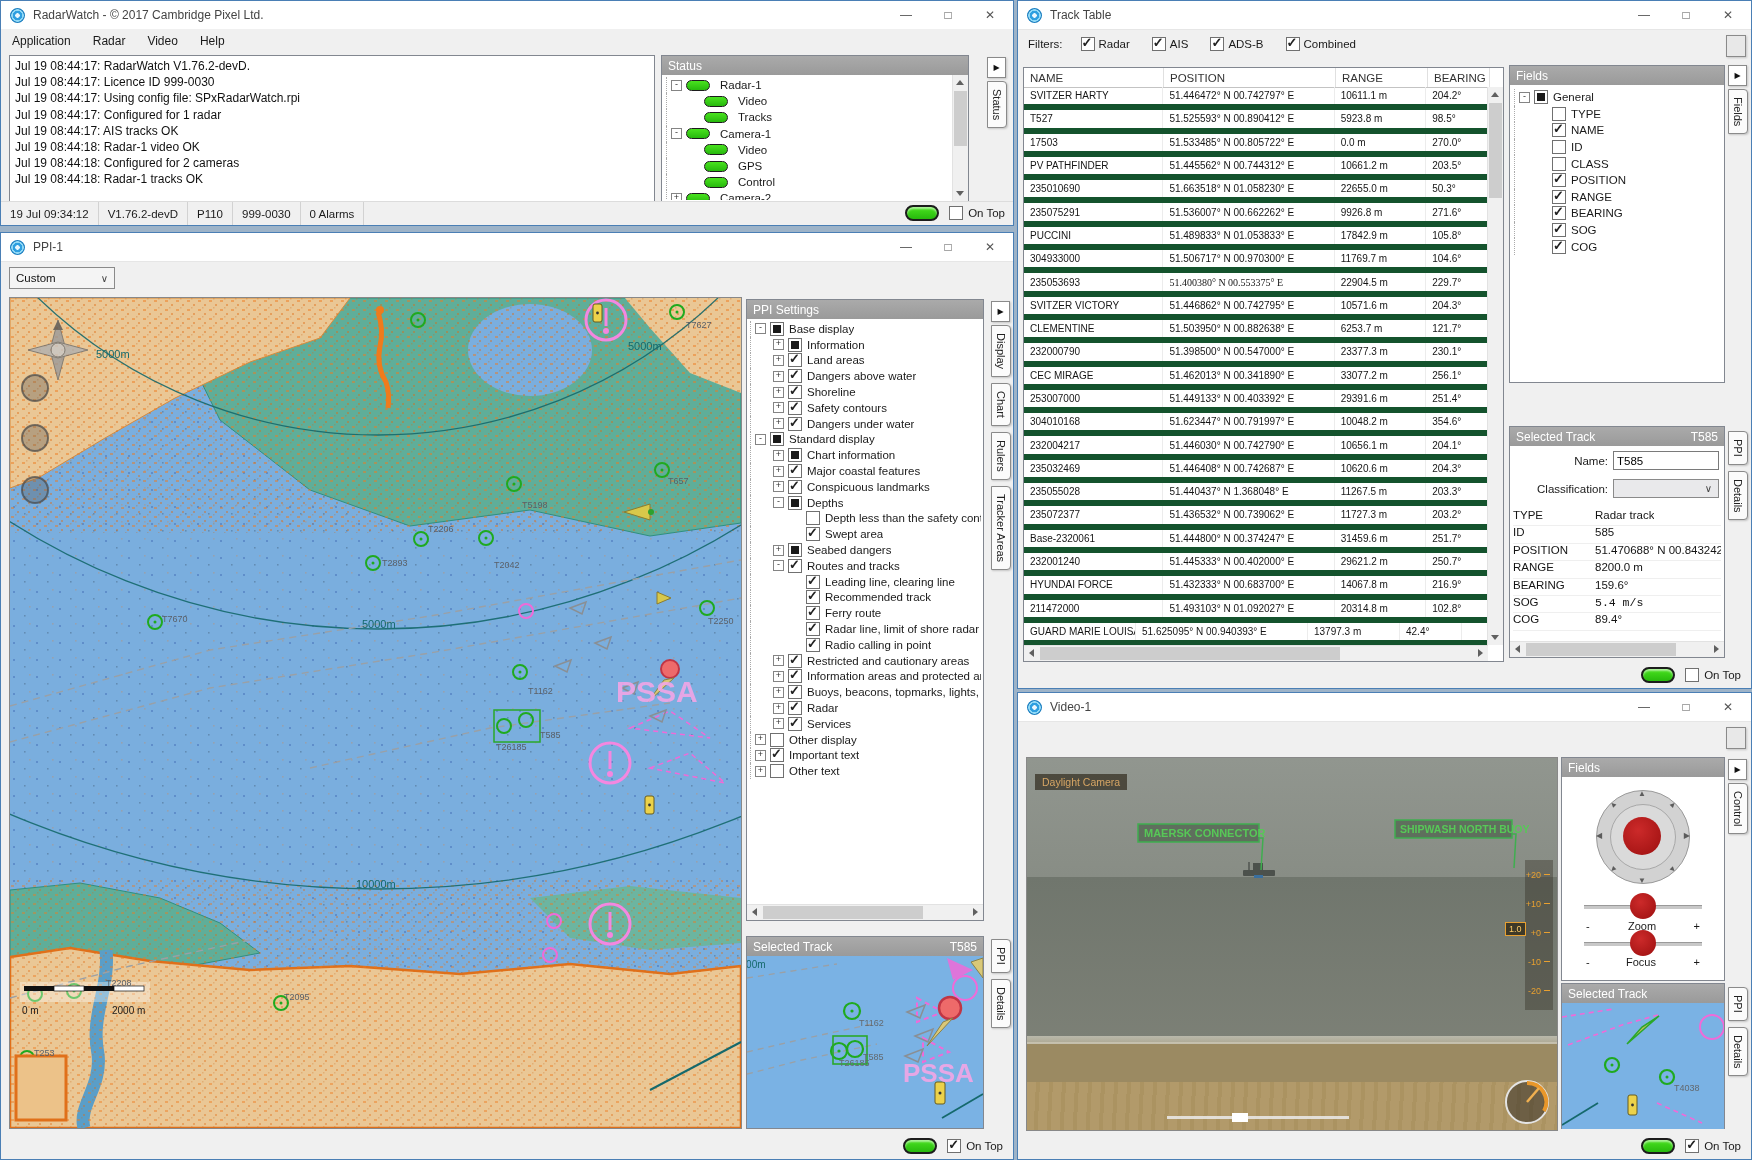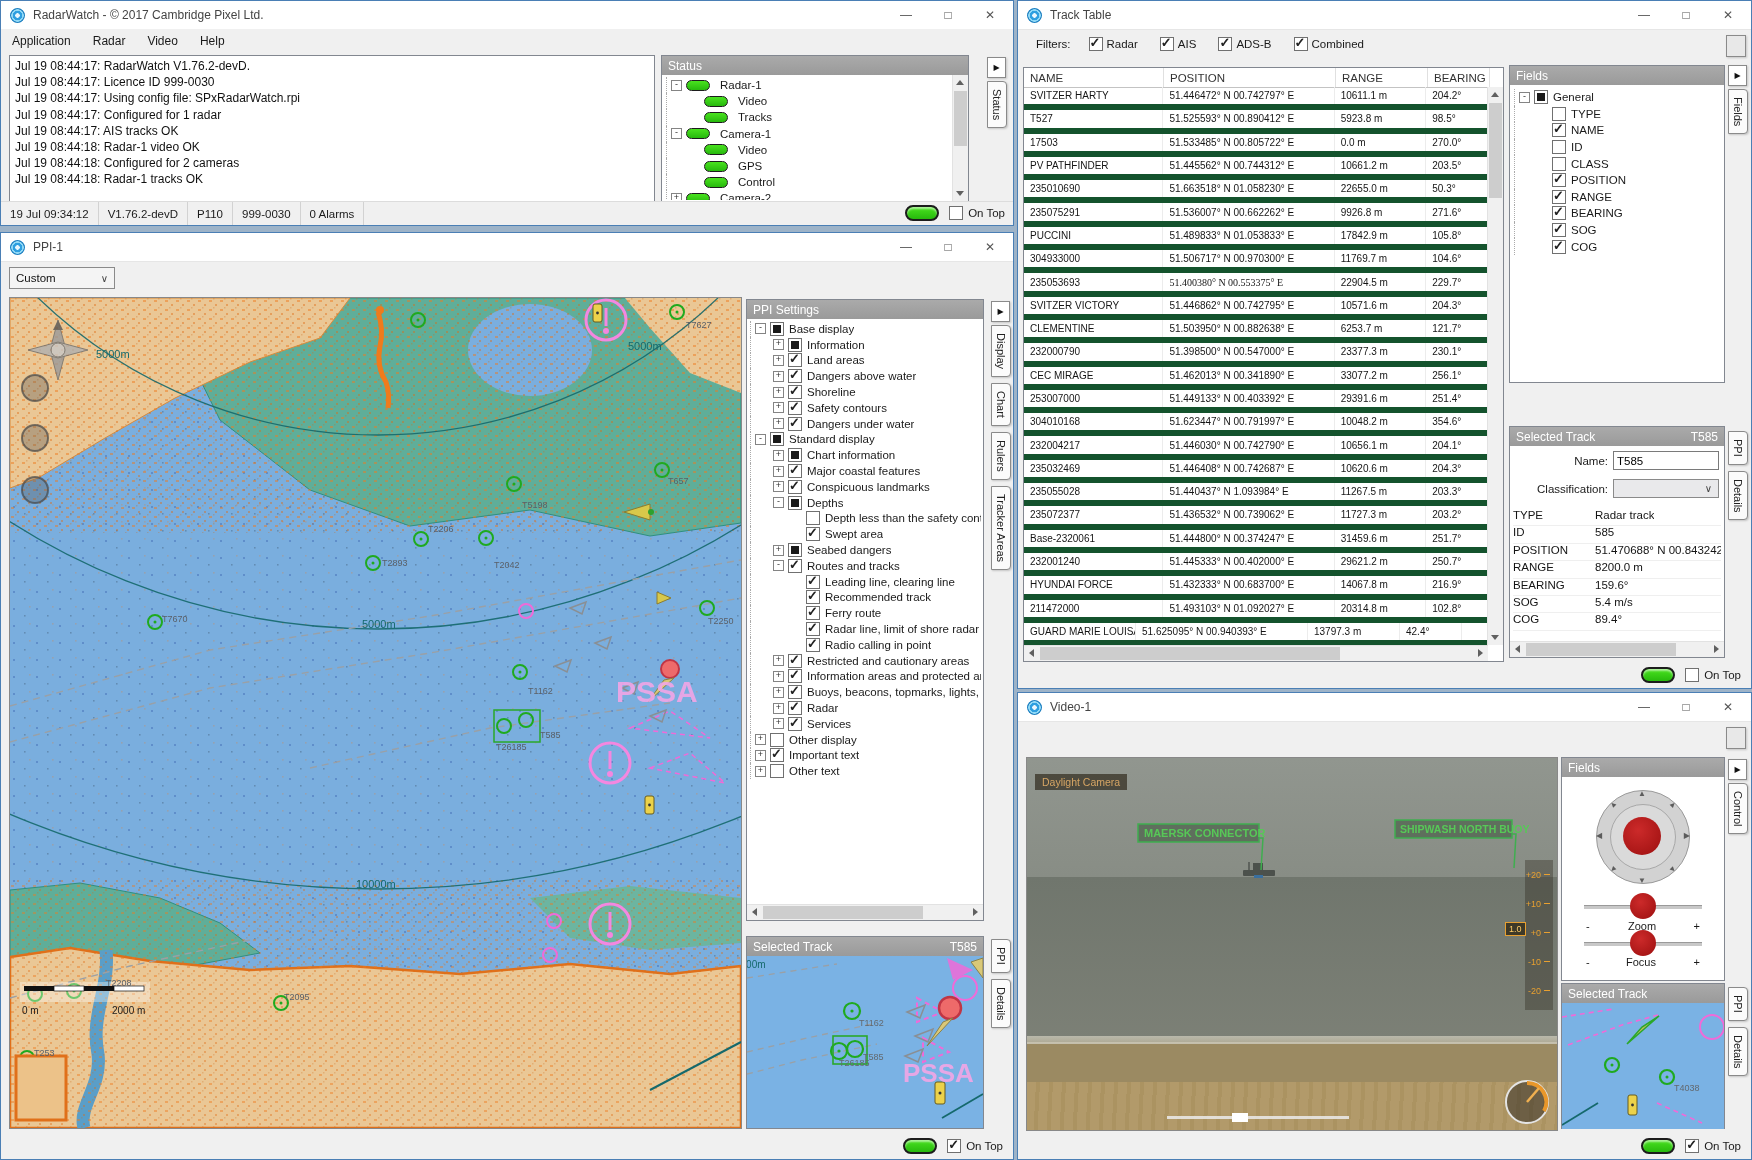--- a/index.html
+++ b/index.html
@@ -635,21 +635,21 @@
   <div class="win" style="left:1017px;top:0;width:735px;height:689px;">
     <div class="titlebar">
       <span class="appicon"></span>
       <span class="wtitle">Track Table</span>
       <span class="winbtns">
         <span class="wbtn">—</span>
         <span class="wbtn">□</span>
         <span class="wbtn">✕</span>
       </span>
     </div>
-    <div style="position:absolute;left:18px;top:36px;display:flex;align-items:center;gap:18px;">
+    <div style="position:absolute;left:10px;top:36px;display:flex;align-items:center;gap:18px;">
       <span style="font-size:11.5px;color:#1a1a1a;">Filters:</span>
       <span id="filters" style="display:flex;gap:22px;">
           <span style="display: flex; align-items: center; gap: 4px; font-size: 11.5px; color: rgb(26, 26, 26);">
             <span class="chk c"></span>
             <span>Radar</span>
           </span>
           <span style="display: flex; align-items: center; gap: 4px; font-size: 11.5px; color: rgb(26, 26, 26);">
             <span class="chk c"></span>
             <span>AIS</span>
           </span>
@@ -770,21 +770,21 @@
             <span class="cell" style="width: 62px;">204.1°</span>
           </div>
           <div class="trow">
             <span class="cell" style="width: 140px;">235032469</span>
             <span class="cell" style="width: 172px;">51.446408° N 00.742687° E</span>
             <span class="cell" style="width: 92px;">10620.6 m</span>
             <span class="cell" style="width: 62px;">204.3°</span>
           </div>
           <div class="trow">
             <span class="cell" style="width: 140px;">235055028</span>
-            <span class="cell" style="width: 172px;">51.440437° N 1.093984° E</span>
+            <span class="cell" style="width: 172px;">51.440437° N 1.368048° E</span>
             <span class="cell" style="width: 92px;">11267.5 m</span>
             <span class="cell" style="width: 62px;">203.3°</span>
           </div>
           <div class="trow">
             <span class="cell" style="width: 140px;">235072377</span>
             <span class="cell" style="width: 172px;">51.436532° N 00.739062° E</span>
             <span class="cell" style="width: 92px;">11727.3 m</span>
             <span class="cell" style="width: 62px;">203.2°</span>
           </div>
           <div class="trow">
@@ -953,21 +953,21 @@
           <div class="drow">
             <span style="width: 82px; flex: 0 0 auto;">RANGE</span>
             <span style="overflow: hidden; white-space: nowrap;">8200.0 m</span>
           </div>
           <div class="drow">
             <span style="width: 82px; flex: 0 0 auto;">BEARING</span>
             <span style="overflow: hidden; white-space: nowrap;">159.6°</span>
           </div>
           <div class="drow">
             <span style="width: 82px; flex: 0 0 auto;">SOG</span>
-            <span style="overflow: hidden; white-space: nowrap;">5.4 m/s</span>
+            <span style="overflow: hidden; white-space: nowrap; font-family: Liberation Mono, monospace;">5.4 m/s</span>
           </div>
           <div class="drow">
             <span style="width: 82px; flex: 0 0 auto;">COG</span>
             <span style="overflow: hidden; white-space: nowrap;">89.4°</span>
           </div>
         </div>
       <div class="scroll-h" style="left:0;right:0;bottom:0;">
         <span class="tri left"></span>
         <span class="tri right"></span>
         <span class="sb-thumb" style="top:1px;bottom:1px;left:16px;width:150px;"></span>

